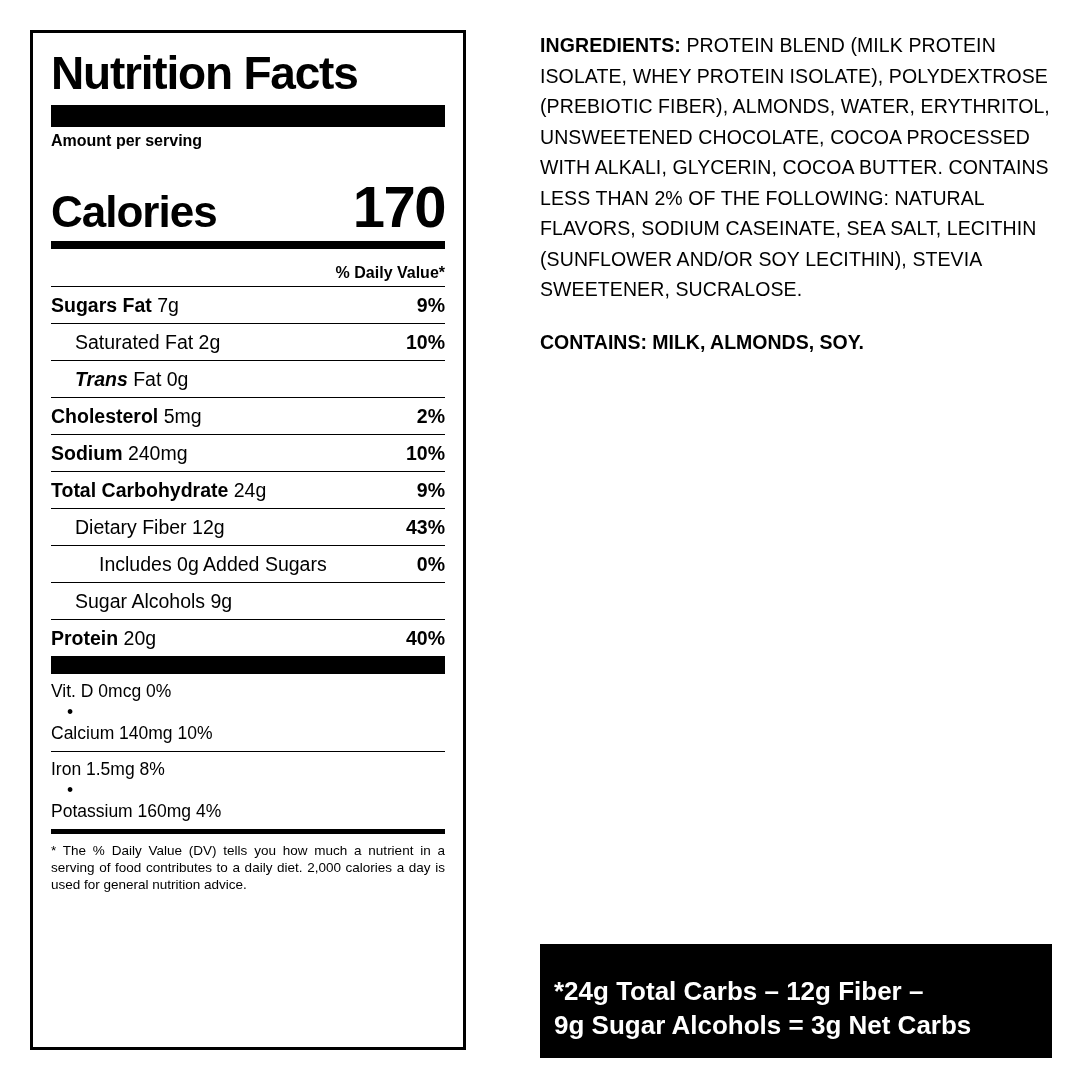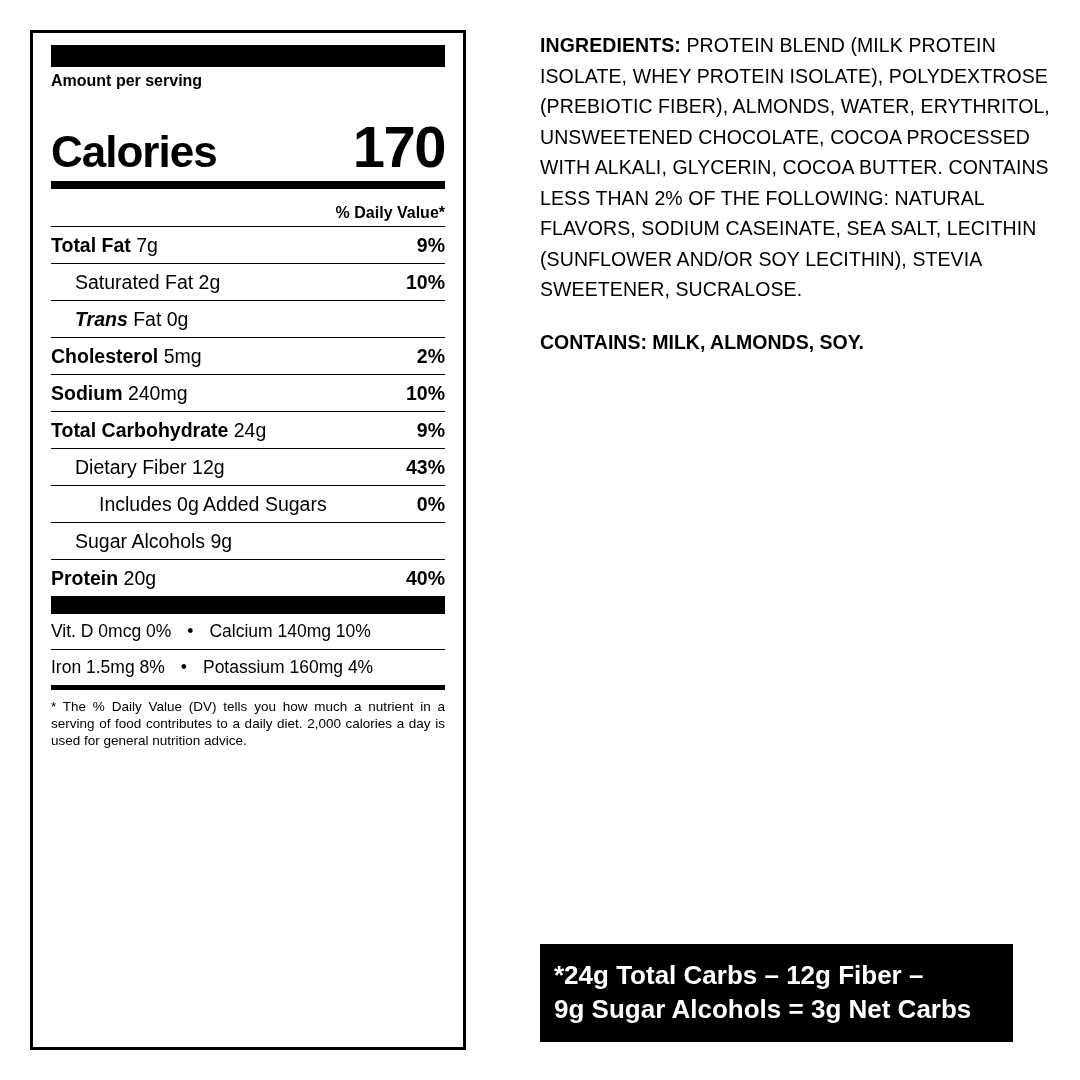--- a/index.html
+++ b/index.html
@@ -99,20 +99,21 @@
   .indent1 { padding-left: 24px; }
   .indent2 { padding-left: 48px; }
   .ital { font-style: italic; font-weight: bold; }
 
   .vit-row {
     display: flex;
     font-size: 17.5px;
     padding: 7px 0 7px 0;
     border-top: 1px solid #000;
     white-space: nowrap;
+    flex-direction: column;
   }
   .vit-row .c1 { flex: 0 0 auto; }
   .vit-row .dot { padding: 0 16px; }
   .vit-row .c2 { flex: 0 0 auto; }
 
   .footnote {
     border-top: 5px solid #000;
     font-size: 13.5px;
     line-height: 17px;
     padding-top: 8px;
@@ -137,55 +138,56 @@
     line-height: 30.5px;
     font-weight: bold;
     margin-top: 22px;
   }
 
   
   .netcarbs {
     position: absolute;
     left: 540px;
     top: 944px;
-    width: 473px;
+    width: 512px;
     background: #000;
     color: #fff;
     font-weight: bold;
     font-size: 26px;
     line-height: 34px;
-    padding: 14px 14px 16px 14px;
+    padding: 30px 14px 16px 14px;
     box-sizing: border-box;
   }
 </style>
 </head>
 <body>
 
 <div class="page">
 
   <div class="nf-panel">
 
+    <div class="nf-title">Nutrition Facts</div>
     <div class="rule-med"></div>
 
 
     <div class="rule-thick"></div>
 
     <div class="amount-per">Amount per serving</div>
 
     <div class="cal-row">
       <span class="cal-label">Calories</span>
       <span class="cal-value">170</span>
     </div>
 
     <div class="rule-mid"></div>
 
     <div class="dv-header">% Daily Value*</div>
 
     <div class="nutr-row">
-      <span class="nm"><b>Total Fat</b> <span>7g</span></span>
+      <span class="nm"><b>Sugars Fat</b> <span>7g</span></span>
       <span class="pct">9%</span>
     </div>
 
     <div class="nutr-row indent1">
       <span class="nm"><span>Saturated Fat</span> <span>2g</span></span>
       <span class="pct">10%</span>
     </div>
 
     <div class="nutr-row indent1">
       <span class="nm"><span class="ital">Trans</span> <span>Fat 0g</span></span>

